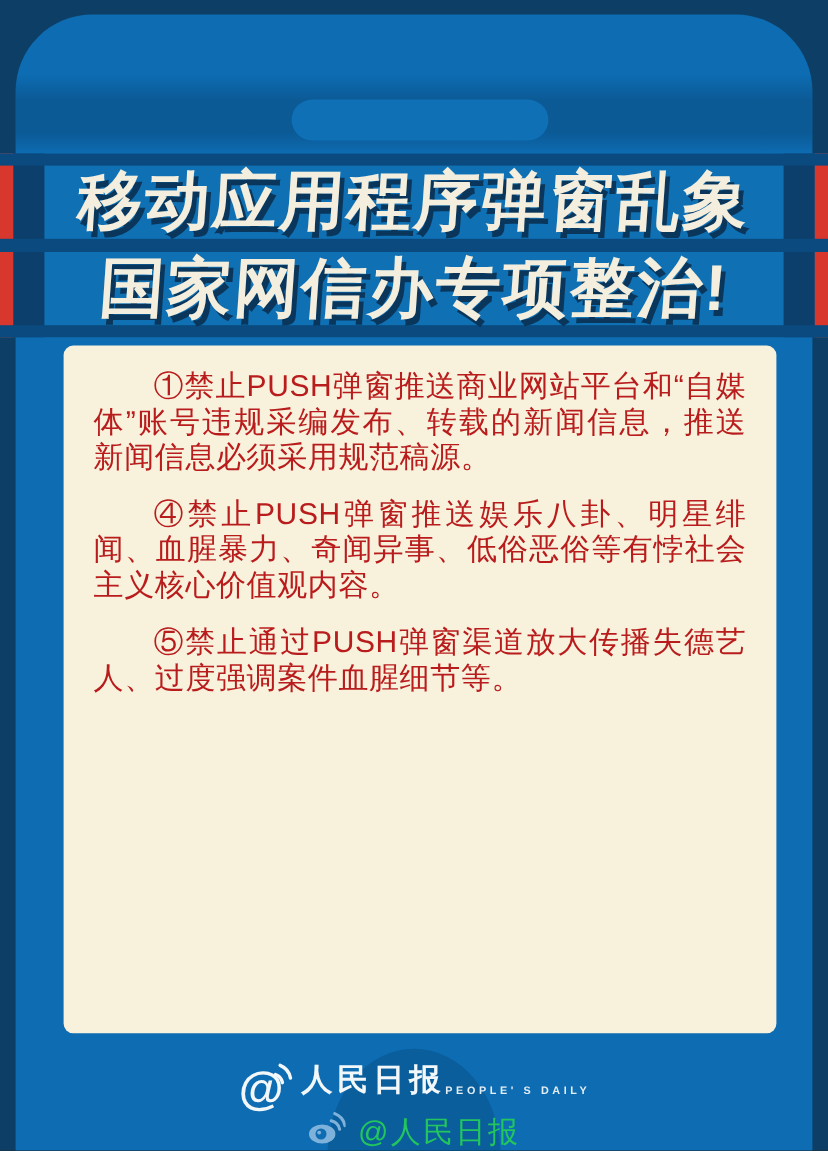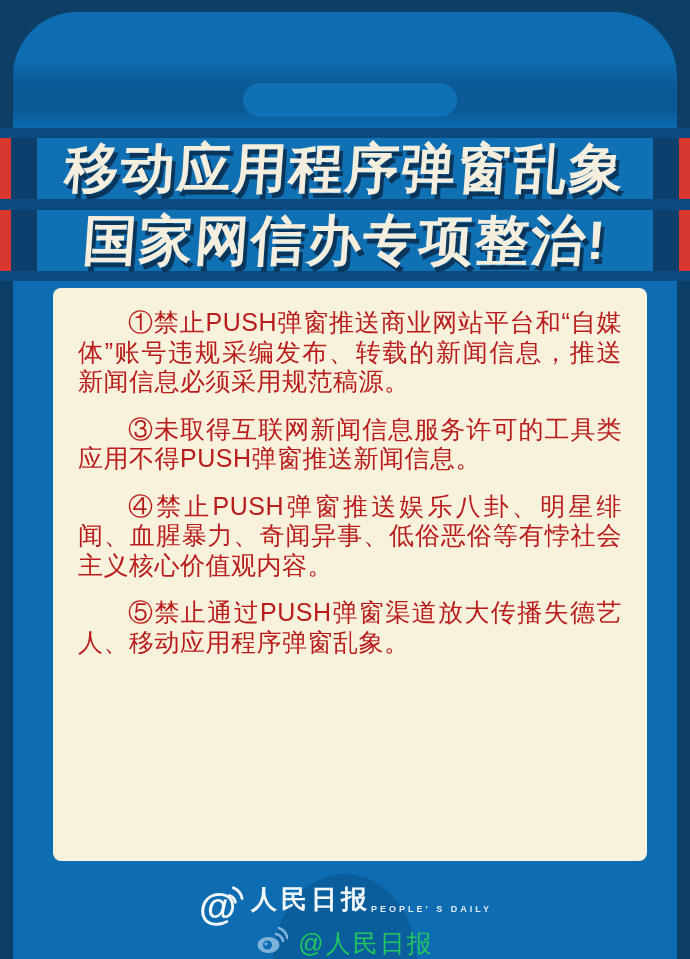--- a/index.html
+++ b/index.html
@@ -91,23 +91,22 @@
     <div class="banner-cap cap-right"></div>
     <div class="banner-strip strip-top"></div>
     <div class="banner-strip strip-mid"></div>
     <div class="banner-strip strip-bottom"></div>
     <div class="title-line title-line1">移动应用程序弹窗乱象</div>
     <div class="title-line title-line2">国家网信办专项整治!</div>
   </div>
 
   <div class="card">
     <p>①禁止PUSH弹窗推送商业网站平台和“自媒体”账号违规采编发布、转载的新闻信息，推送新闻信息必须采用规范稿源。</p>
-    <p>③未取得互联网新闻信息服务许可的工具类应用不得PUSH弹窗推送新闻信息。</p>
     <p>④禁止PUSH弹窗推送娱乐八卦、明星绯闻、血腥暴力、奇闻异事、低俗恶俗等有悖社会主义核心价值观内容。</p>
-    <p>⑤禁止通过PUSH弹窗渠道放大传播失德艺人、移动应用程序弹窗乱象。</p>
+    <p>⑤禁止通过PUSH弹窗渠道放大传播失德艺人、过度强调案件血腥细节等。</p>
   </div>
 
   <div class="footer-oval"></div>
 
   <div class="logo">
     <span>
       <svg width="46" height="46" viewBox="0 0 48 48">
         <text x="1" y="38" font-family="Liberation Sans, sans-serif" font-size="40" font-weight="bold" fill="#f2f7fa">@</text>
         <path d="M33 12 a9 9 0 0 1 6 7" fill="none" stroke="#f2f7fa" stroke-width="3" stroke-linecap="round"></path>
         <path d="M37 4 a15 15 0 0 1 9 11" fill="none" stroke="#f2f7fa" stroke-width="3" stroke-linecap="round"></path>

